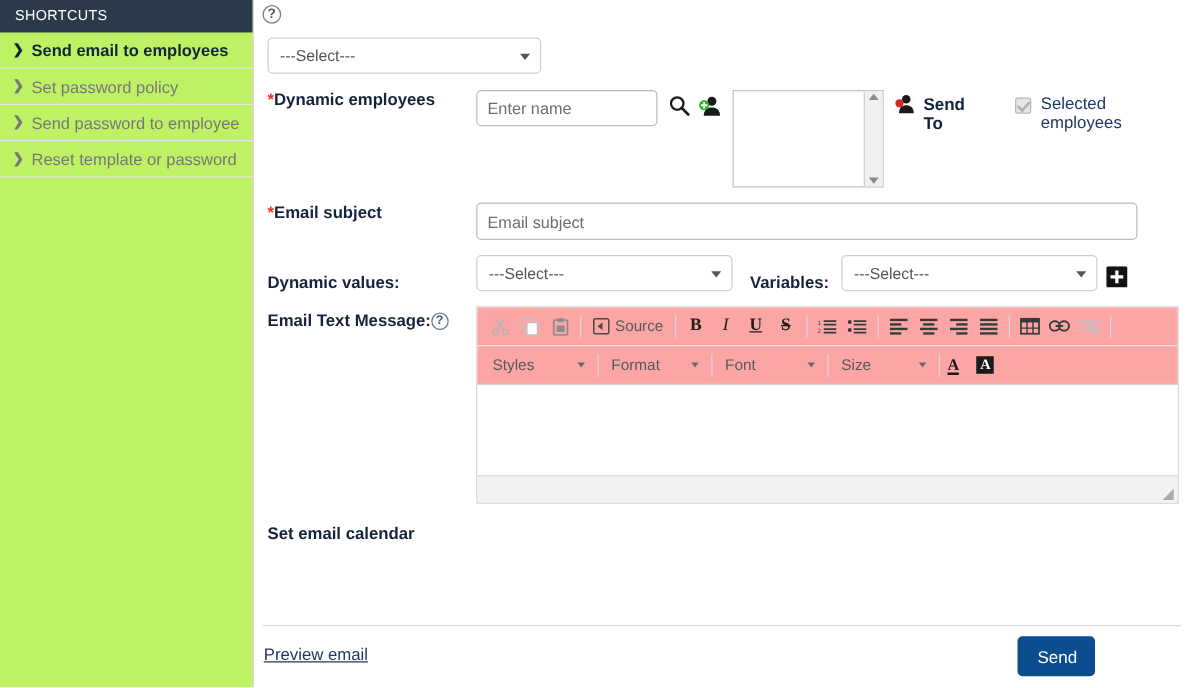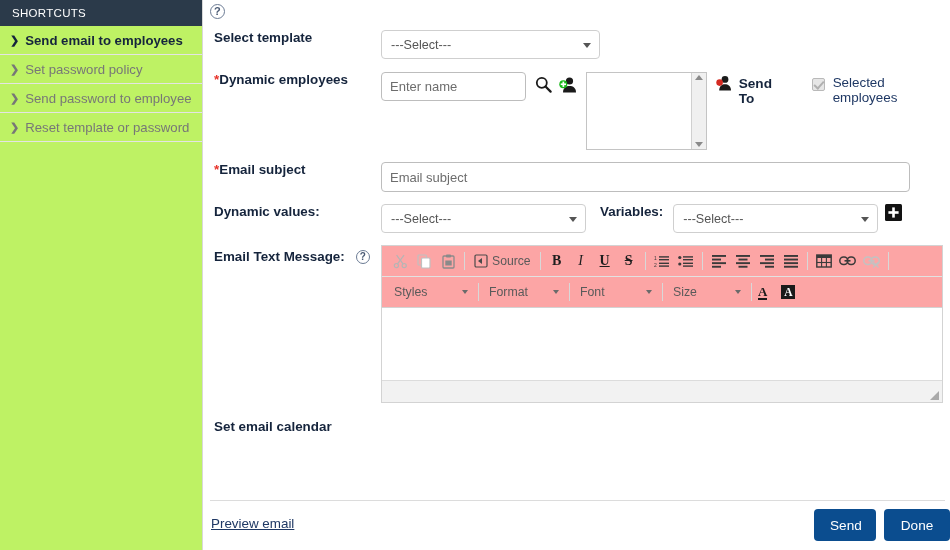--- a/index.html
+++ b/index.html
@@ -350,21 +350,20 @@
   </div>
 </div>
 
 <div id="main">
 
   <div id="page-title">
     <span class="help-icon">?</span>
   </div>
 
   <div class="row" style="margin-top:11px;">
-    <div class="lbl">Select template</div>
     <div class="select" style="width:219px;">
       <span>---Select---</span>
       <span class="caret"></span>
     </div>
   </div>
 
   <div class="row" style="margin-top:13px;">
     <div class="lbl">
       <span class="req">*</span><span>Dynamic employees</span>
     </div>
@@ -409,42 +408,42 @@
     <span class="chk-label" style="margin-top:3px;">Selected employees</span>
   </div>
 
   <div class="row" style="margin-top:12px;">
     <div class="lbl">
       <span class="req">*</span><span>Email subject</span>
     </div>
     <input class="text-input" style="width: 529px; height: 30px;" placeholder="Email subject">
   </div>
 
-  <div class="row" style="margin-top:12px;align-items:flex-start;">
+  <div class="row" style="margin-top:12px;align-items:flex-end;">
     <div class="lbl">Dynamic values:</div>
     <div class="select" style="width:205px;">
       <span>---Select---</span>
       <span class="caret"></span>
     </div>
     <div style="font-weight:bold;color:#15243c;font-size:13.4px;margin-left:14px;">Variables:</div>
     <div class="select" style="width:205px;margin-left:10px;">
       <span>---Select---</span>
       <span class="caret"></span>
     </div>
     <span style="margin-left:7px;">
       <svg width="17" height="17" viewBox="0 0 17 17">
         <rect x="0" y="0" width="17" height="17" rx="1.5" fill="#121212"></rect>
         <rect x="7.2" y="3.4" width="2.6" height="10.2" fill="#ffffff"></rect>
         <rect x="3.4" y="7.2" width="10.2" height="2.6" fill="#ffffff"></rect>
       </svg>
     </span>
   </div>
 
   <div class="row" style="margin-top:12px;">
-    <div class="lbl" style="display:flex;align-items:center;gap:11px;padding-top:4px;">
+    <div class="lbl" style="display:flex;align-items:center;gap:0;padding-top:4px;">
       <span>Email Text Message:</span>
       <span class="help-icon" style="width:14px;height:14px;font-size:10px;line-height:12px;">?</span>
     </div>
 
     <div id="editor">
 
       <div class="tb-row">
         <div class="tb-btn">
           <svg width="15" height="15" viewBox="0 0 15 15">
             <circle cx="3.4" cy="11.6" r="2.1" fill="none" stroke="#b5b5b5" stroke-width="1.2"></circle>
@@ -601,15 +600,14 @@
   </div>
 
   <div class="row" style="margin-top:16px;align-items:flex-start;flex-direction:column;">
     <div class="lbl">Set email calendar</div>
     <span class="chk"></span>
   </div>
 
   <div id="footer-divider"></div>
   <div id="preview-link">Preview email</div>
   <button class="btn" id="send-button">Send</button>
-  <button class="btn" id="done-button">Done</button>
 
 </div>
 
 </body></html>

